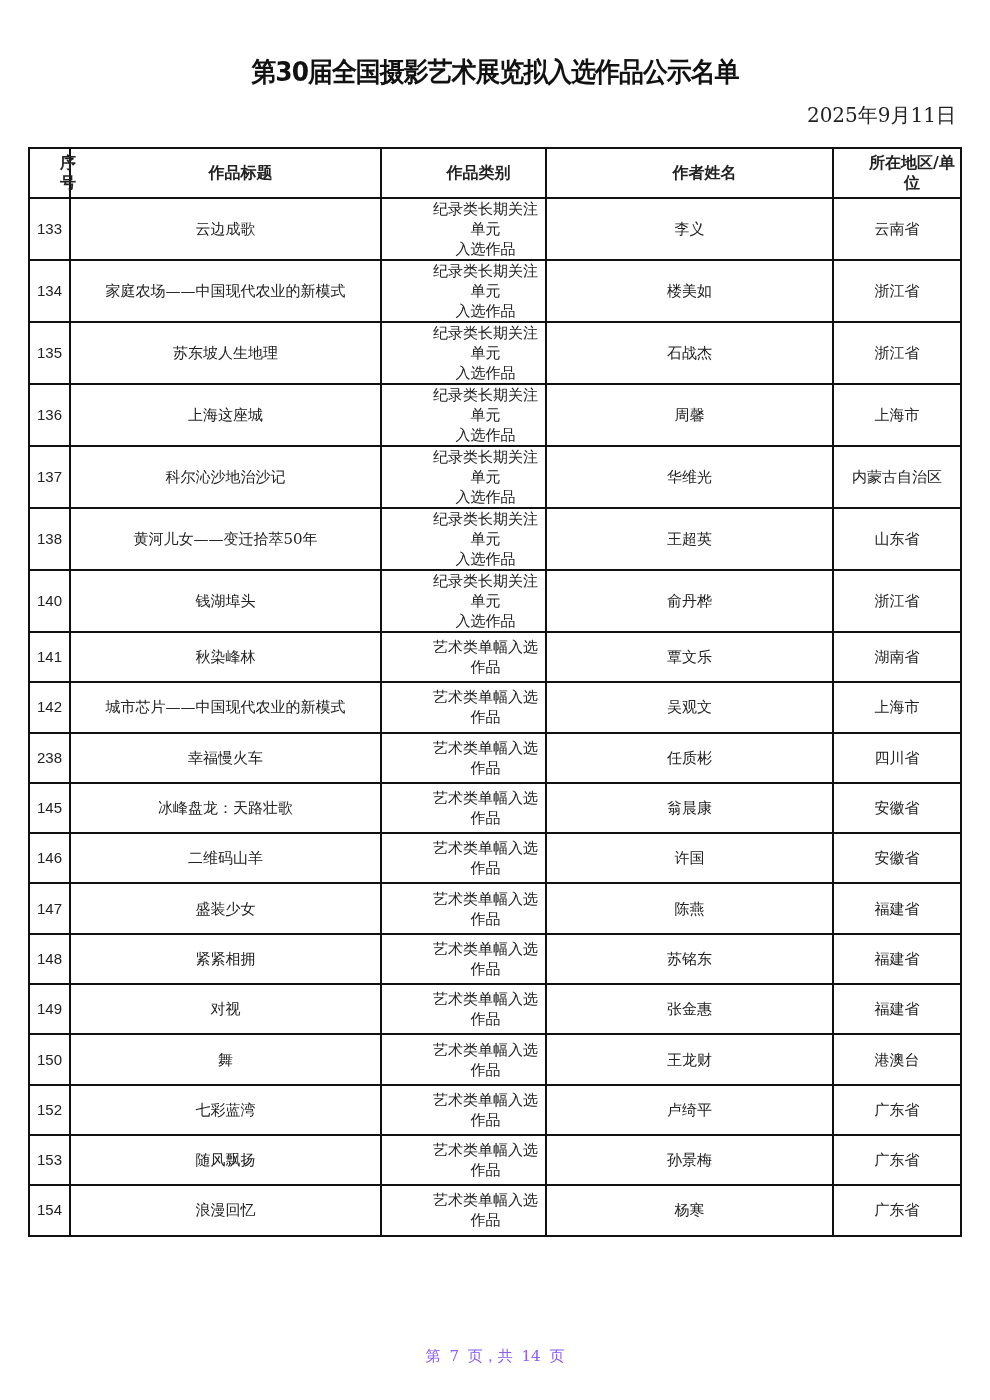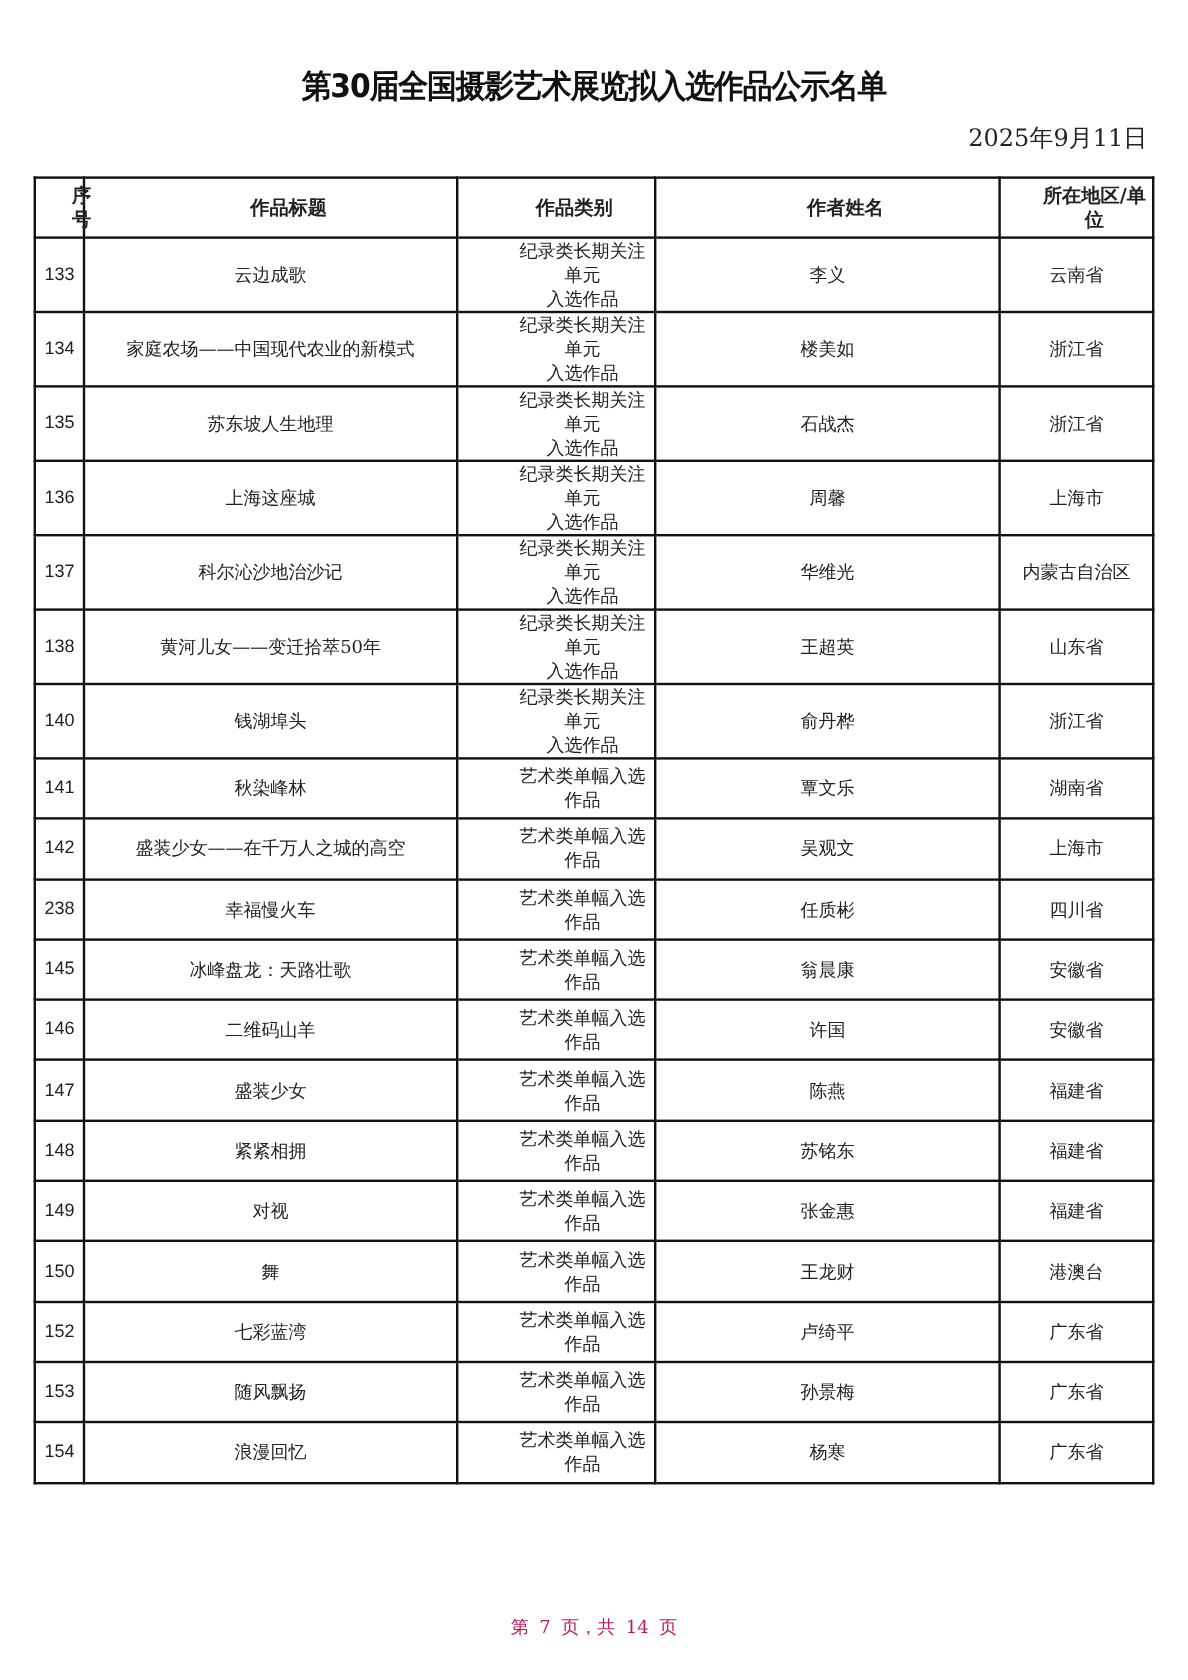--- a/index.html
+++ b/index.html
@@ -14,21 +14,21 @@
   table.list td, table.list th { border: 2px solid #111; text-align: center; vertical-align: middle;
                padding: 0; font-size: 15px; font-weight: normal; color: #222; line-height: 20px; }
   table.list th { height: 48px; font-weight: bold; font-size: 16px;
                   font-family: "DejaVu Sans", "Liberation Sans", sans-serif; padding-left: 30px; }
   table.list td { height: 48.3px; }
   td.num { font-family: "Liberation Sans", sans-serif; font-size: 15px; }
   col.c1 { width: 41px; } col.c2 { width: 311px; } col.c3 { width: 165px; }
   col.c4 { width: 287px; } col.c5 { width: 128px; }
   .cat { display: block; margin-left: 44px; }
   .footer { position: absolute; top: 1347px; left: 0; width: 990px; text-align: center;
-            font-size: 15px; color: #be185d; }
+            font-size: 15px; color: #8b5cf6; }
   .footer span { margin: 0 2px; }
 </style>
 </head>
 <body>
 
 <div class="title">第30届全国摄影艺术展览拟入选作品公示名单</div>
 <div class="date">2025年9月11日</div>
 
 <table class="list">
   <colgroup>
@@ -122,21 +122,21 @@
         <td class="num">141</td>
         <td>秋染峰林</td>
         <td>
           <span class="cat">艺术类单幅入选作品</span>
         </td>
         <td>覃文乐</td>
         <td>湖南省</td>
       </tr>
       <tr>
         <td class="num">142</td>
-        <td>盛装少女——在千万人之城的高空</td>
+        <td>城市芯片——中国现代农业的新模式</td>
         <td>
           <span class="cat">艺术类单幅入选作品</span>
         </td>
         <td>吴观文</td>
         <td>上海市</td>
       </tr>
       <tr>
         <td class="num">238</td>
         <td>幸福慢火车</td>
         <td>

